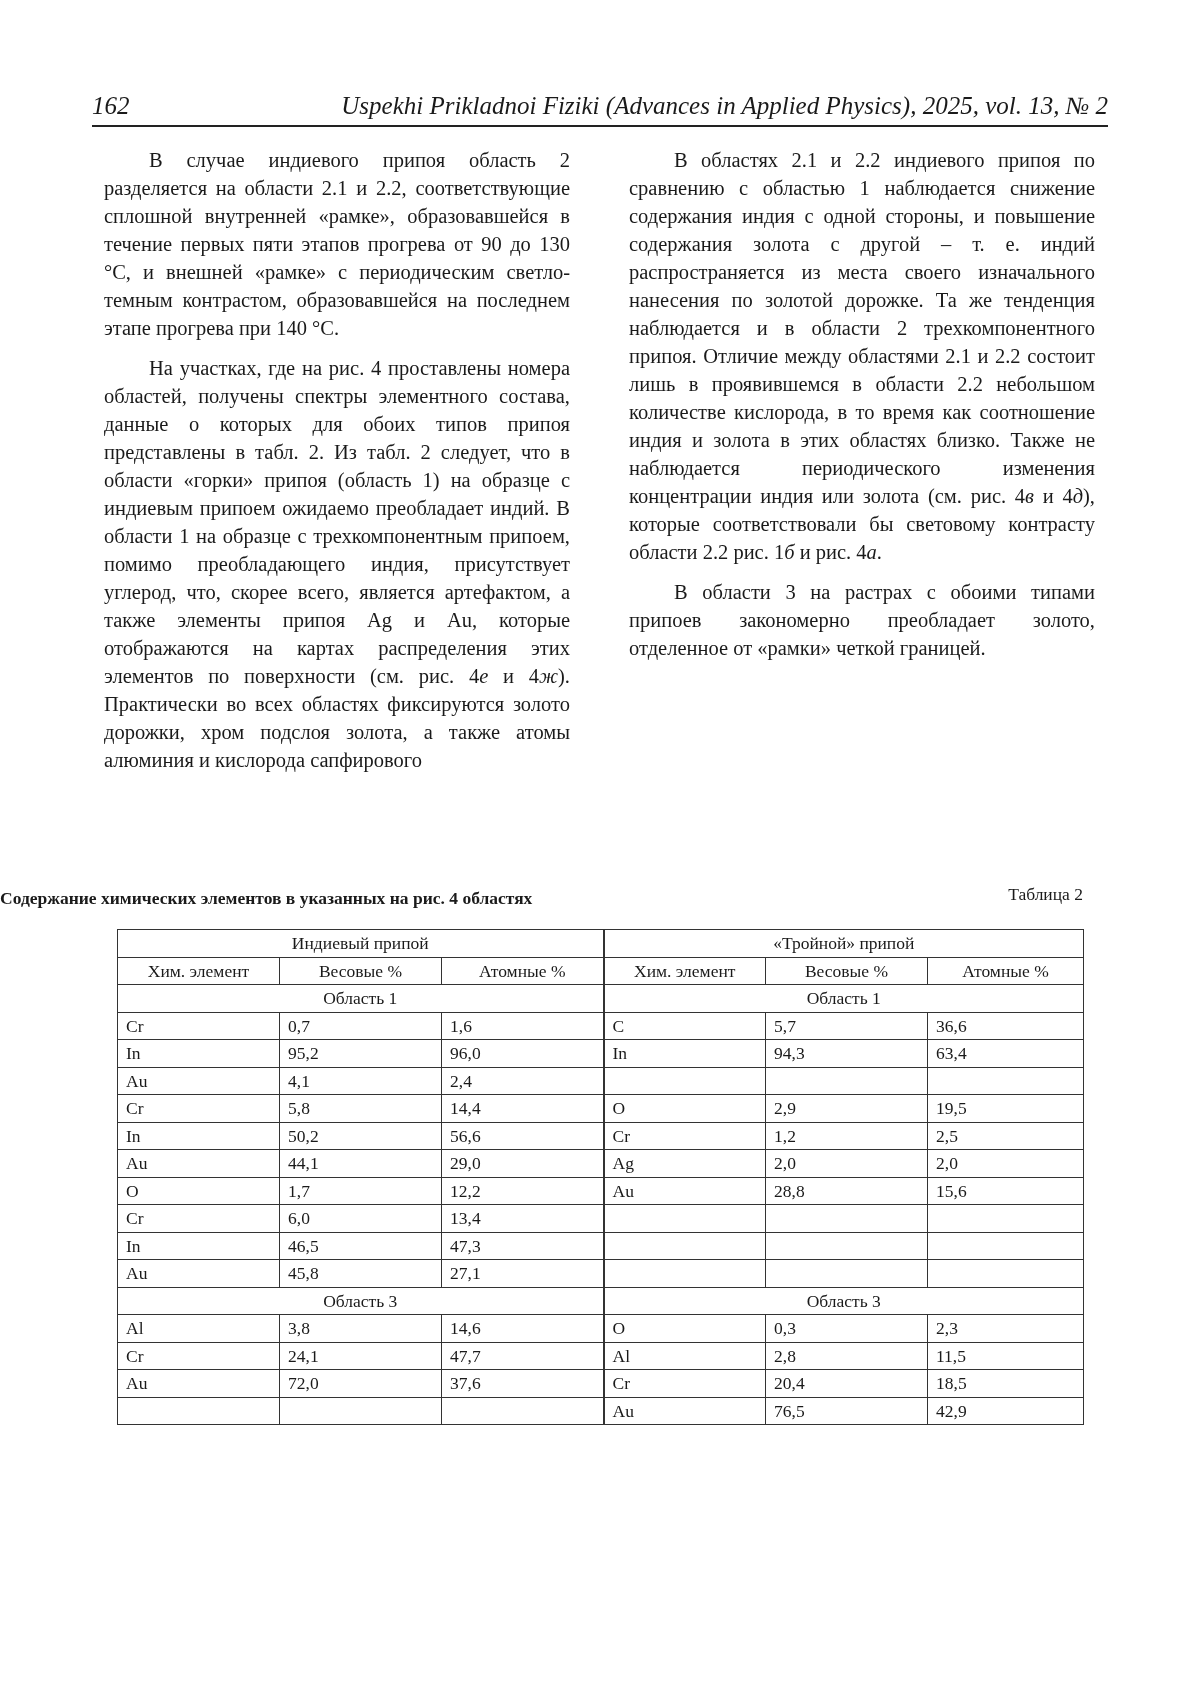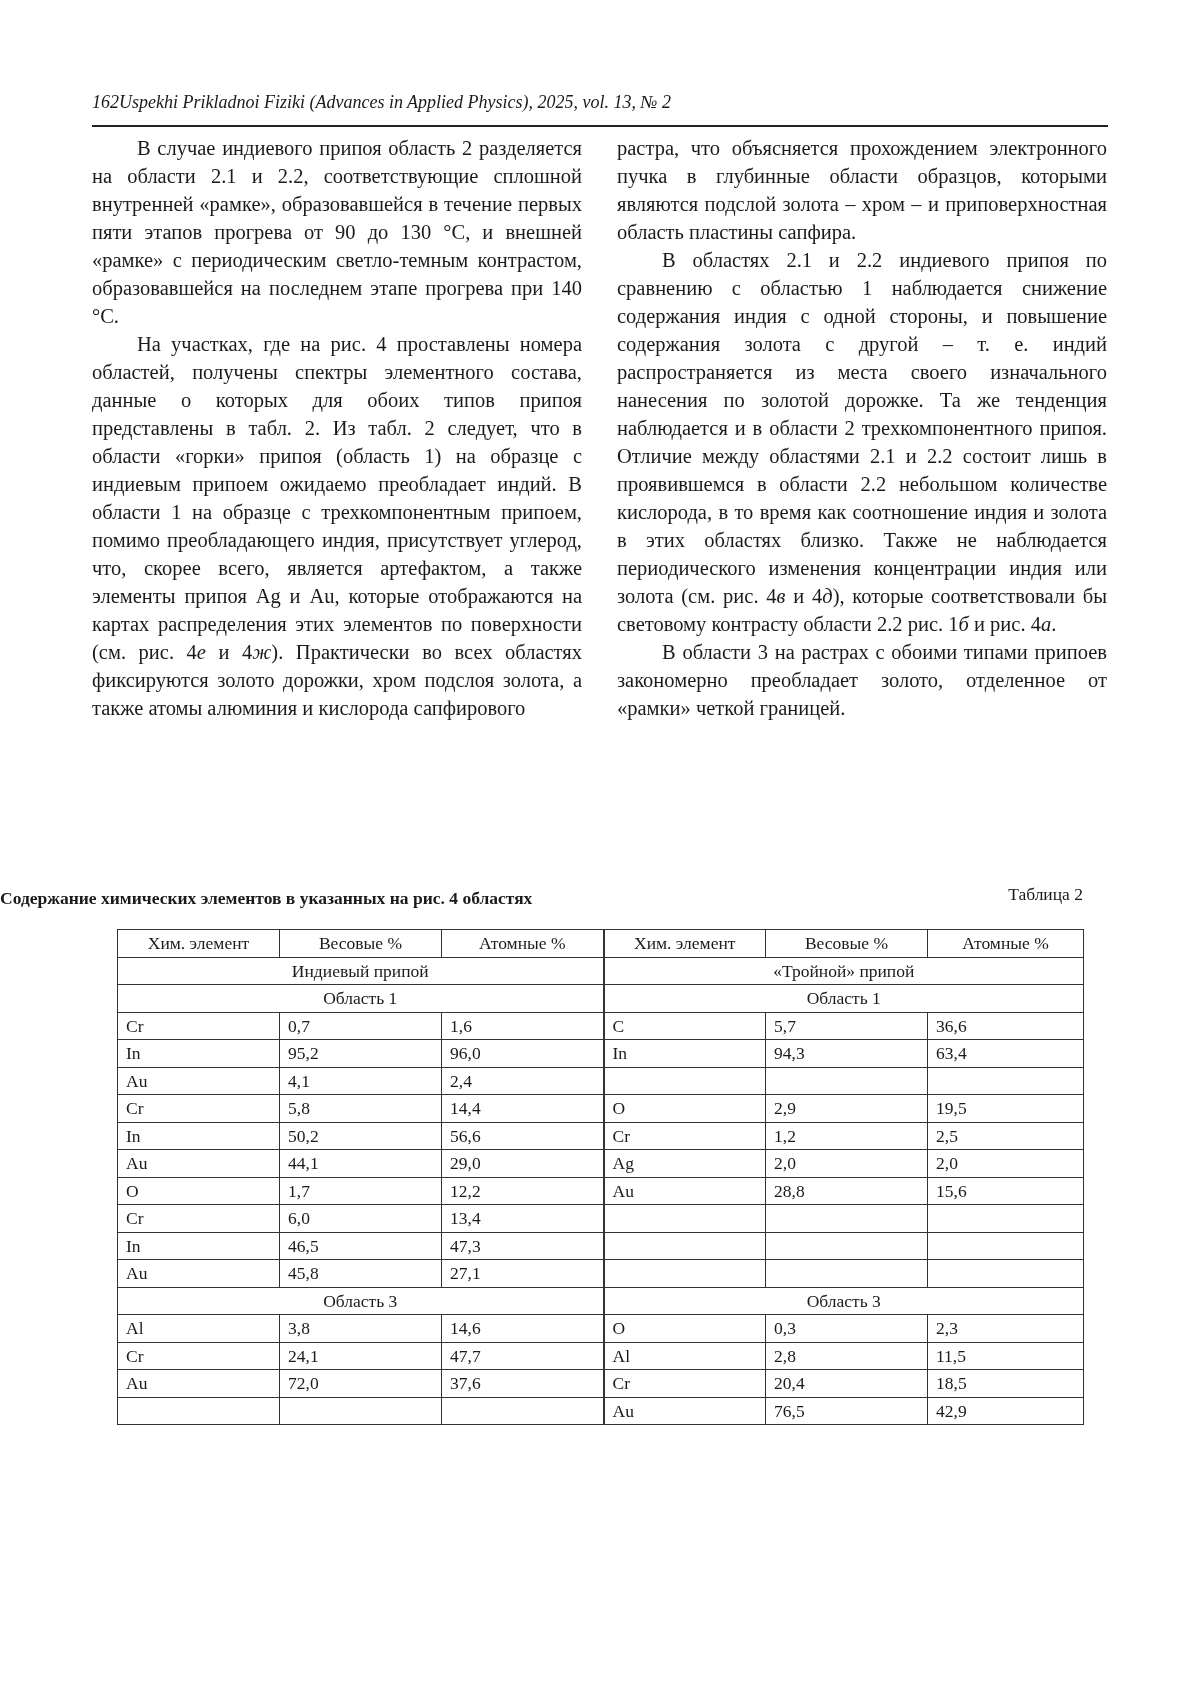--- a/index.html
+++ b/index.html
@@ -1,25 +1,25 @@
 <!DOCTYPE html>
 <html><head>
 <meta charset="utf-8">
 <style>
   html, body { margin: 0; padding: 0; background: #ffffff; }
   body { width: 1200px; height: 1698px; position: relative; overflow: hidden;
          font-family: "Liberation Serif", "DejaVu Serif", serif; color: #1a1a1a; }
   .running-head { position: absolute; left: 92px; right: 92px; top: 92px; height: 30px;
-                  font-style: italic; font-size: 18px; display: flex; justify-content: flex-start; }
+                  font-style: italic; font-size: 25px; display: flex; justify-content: space-between; }
   .head-rule { position: absolute; left: 92px; right: 92px; top: 125px; border-top: 2px solid #222; }
   .col { position: absolute; top: 134px; width: 490px; font-size: 20.5px; line-height: 28px;
          text-align: justify; hyphens: manual; }
   .col.left { left: 92px; }
   .col.right { left: 617px; }
-  .col p { margin: 0; text-indent: 45px; }
+  .col p { margin: 12px; text-indent: 45px; }
   .col p.cont { text-indent: 0; }
   .col i { font-style: italic; }
   .table-label { position: absolute; right: 117px; top: 884px; font-size: 17.5px; }
   .table-title { position: absolute; left: 0; right: 0; top: 888px; text-align: left;
                  font-weight: bold; font-size: 17.5px; }
   table.data { position: absolute; left: 117px; top: 929px; width: 966px;
                border-collapse: collapse; font-size: 17.5px; table-layout: fixed; }
   table.data td { border: 1.5px solid #333; height: 26.5px; padding: 0 8px; line-height: 22px; }
   table.data td.c { text-align: center; }
   table.data td.l { text-align: left; }
@@ -33,49 +33,48 @@
   <span>Uspekhi Prikladnoi Fiziki (Advances in Applied Physics), 2025, vol. 13, № 2</span>
 </div>
 <div class="head-rule"></div>
 
 <div class="col left">
   <p>В случае индиевого припоя область 2 разделяется на области 2.1 и 2.2, соответствующие сплошной внутренней «рамке», образовавшейся в течение первых пяти этапов прогрева от 90 до 130 °C, и внешней «рамке» с периодическим светло-темным контрастом, образовавшейся на последнем этапе прогрева при 140 °C.</p>
   <p><span>На участках, где на рис. 4 проставлены номера областей, получены спектры элементного состава, данные о которых для обоих типов припоя представлены в табл. 2. Из табл. 2 следует, что в области «горки» припоя (область 1) на образце с индиевым припоем ожидаемо преобладает индий. В области 1 на образце с трехкомпонентным припоем, помимо преобладающего индия, присутствует углерод, что, скорее всего, является артефактом, а также элементы припоя Ag и Au, которые отображаются на картах распределения этих элементов по поверхности (см. рис. 4</span><i>е</i><span> и 4</span><i>ж</i><span>). Практически во всех областях фиксируются золото дорожки, хром подслоя золота, а также атомы алюминия и кислорода сапфирового</span></p>
 </div>
 
 <div class="col right">
-  <p class="cont">растра, что объясняется прохождением электронного пучка в глубинные области образцов, которыми являются подслой золота – хром – и приповерхностная область пластины сапфира.</p>
   <p><span>В областях 2.1 и 2.2 индиевого припоя по сравнению с областью 1 наблюдается снижение содержания индия с одной стороны, и повышение содержания золота с другой – т. е. индий распространяется из места своего изначального нанесения по золотой дорожке. Та же тенденция наблюдается и в области 2 трехкомпонентного припоя. Отличие между областями 2.1 и 2.2 состоит лишь в проявившемся в области 2.2 небольшом количестве кислорода, в то время как соотношение индия и золота в этих областях близко. Также не наблюдается периодического изменения концентрации индия или золота (см. рис. 4</span><i>в</i><span> и 4</span><i>д</i><span>), которые соответствовали бы световому контрасту области 2.2 рис. 1</span><i>б</i><span> и рис. 4</span><i>а</i><span>.</span></p>
   <p>В области 3 на растрах с обоими типами припоев закономерно преобладает золото, отделенное от «рамки» четкой границей.</p>
 </div>
 
 <div class="table-label">Таблица 2</div>
 <div class="table-title">Содержание химических элементов в указанных на рис. 4 областях</div>
 
 <table class="data">
   <colgroup>
     <col style="width:162px">
       <col style="width:162px">
       <col style="width:162px">
     <col style="width:162px">
       <col style="width:162px">
       <col style="width:156px">
   </colgroup>
   <tbody id="tbody">
     <tr>
+      <td class="c" colspan="3">Индиевый припой</td>
+      <td class="c mid" colspan="3">«Тройной» припой</td>
+    </tr>
+    <tr>
       <td class="c">Хим. элемент</td>
       <td class="c">Весовые %</td>
       <td class="c">Атомные %</td>
       <td class="c mid">Хим. элемент</td>
       <td class="c">Весовые %</td>
       <td class="c">Атомные %</td>
-    </tr>
-    <tr>
-      <td class="c" colspan="3">Индиевый припой</td>
-      <td class="c mid" colspan="3">«Тройной» припой</td>
     </tr>
   <tr>
         <td class="c" colspan="3">Область 1</td>
         <td class="c mid" colspan="3">Область 1</td>
       </tr>
       <tr>
         <td class="l">Cr</td>
         <td class="l">0,7</td>
         <td class="l">1,6</td>
         <td class="l mid">C</td>

